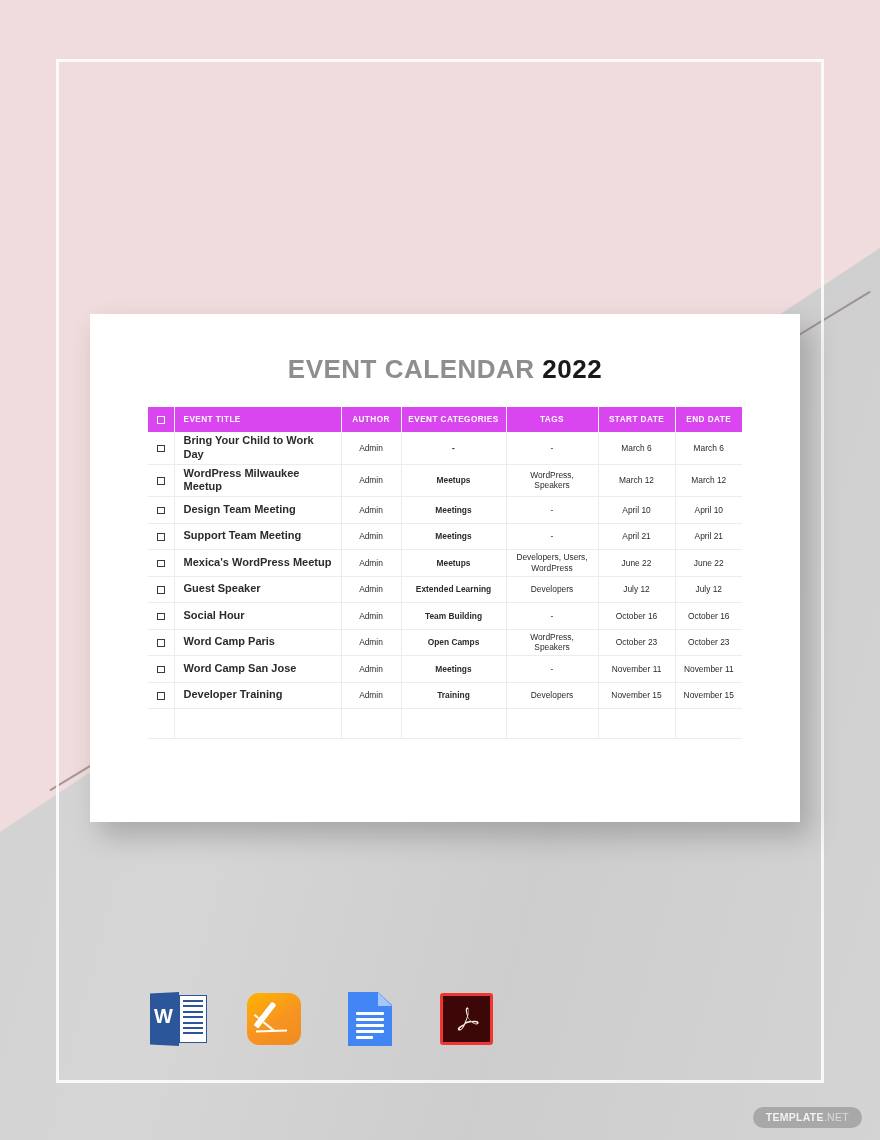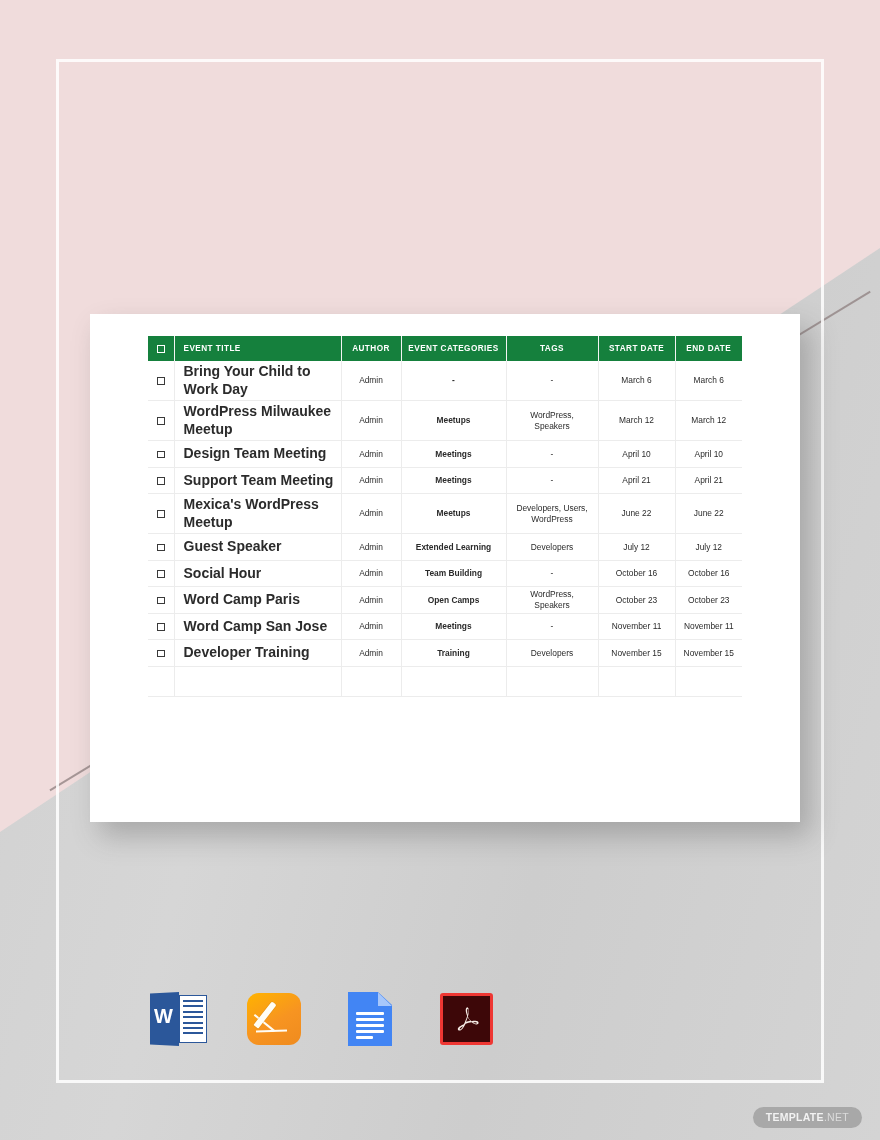--- a/index.html
+++ b/index.html
@@ -84,21 +84,21 @@
   #event-table-wrap {
     margin: 22px auto 0 auto;
     width: 594px;
   }
   table#event-table {
     border-collapse: collapse;
     width: 100%;
     table-layout: fixed;
   }
   #event-table th {
-    background: #15803d;
+    background: #d946ef;
     color: #ffffff;
     font-size: 8.2px;
     font-weight: 700;
     letter-spacing: .45px;
     height: 25px;
     padding: 0 6px;
     text-align: center;
     border-right: 1px solid #f4f4f4;
     box-sizing: border-box;
     vertical-align: middle;
@@ -130,21 +130,21 @@
   }
   #event-table td.cell-check {
     width: 26px;
     padding: 0;
     text-align: center;
   }
   #event-table td.cell-title {
     text-align: left;
     padding-left: 9px;
     font-weight: 700;
-    font-size: 14px;
+    font-size: 11px;
   }
   #event-table td.cell-cat { font-weight: 700; }
   #event-table td:last-child { border-right: none; }
   #event-table tr.empty-row td { height: 30px; }
 
   
   col.w-check { width: 26px; }
   col.w-title { width: 167px; }
   col.w-author { width: 60px; }
   col.w-cat { width: 105px; }
@@ -287,20 +287,24 @@
 <div id="backdrop">
   <div class="gray-grad"></div>
   <div class="pink-wedge"></div>
   <div class="diag-stroke"></div>
 </div>
 
 <div id="frame-border"></div>
 
 <div id="doc-card">
 
+  <div id="doc-title">
+    <span class="light">EVENT CALENDAR</span>
+    <span class="dark">2022</span>
+  </div>
 
   <div id="event-table-wrap">
     <table id="event-table">
       <colgroup>
         <col class="w-check">
         <col class="w-title">
         <col class="w-author">
         <col class="w-cat">
         <col class="w-tags">
         <col class="w-start">

